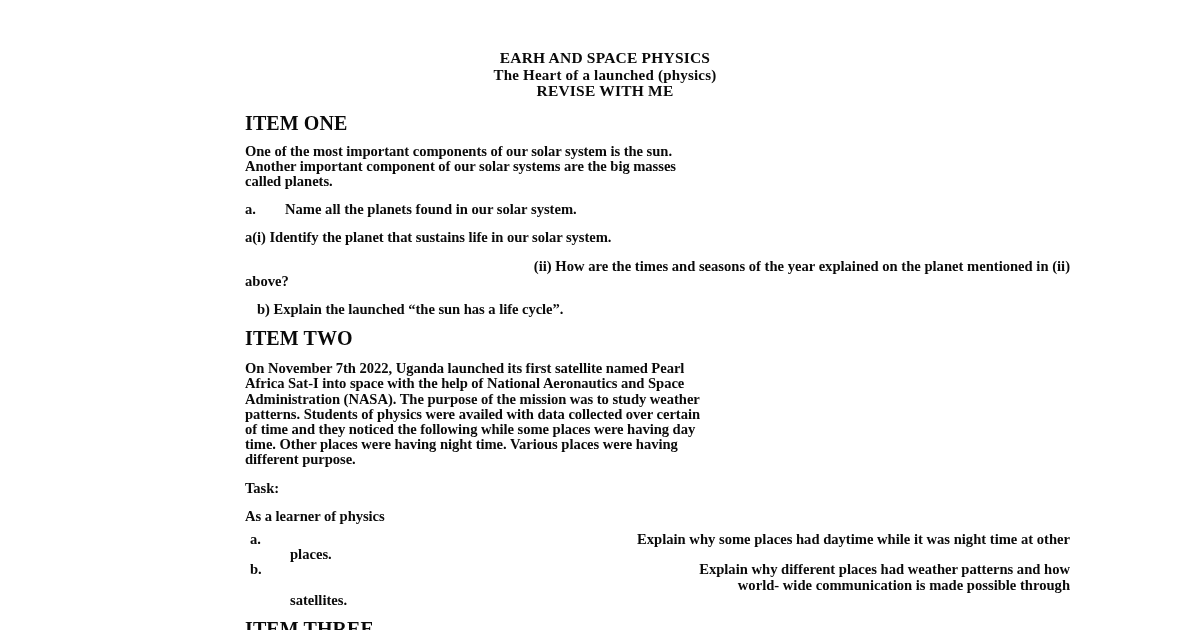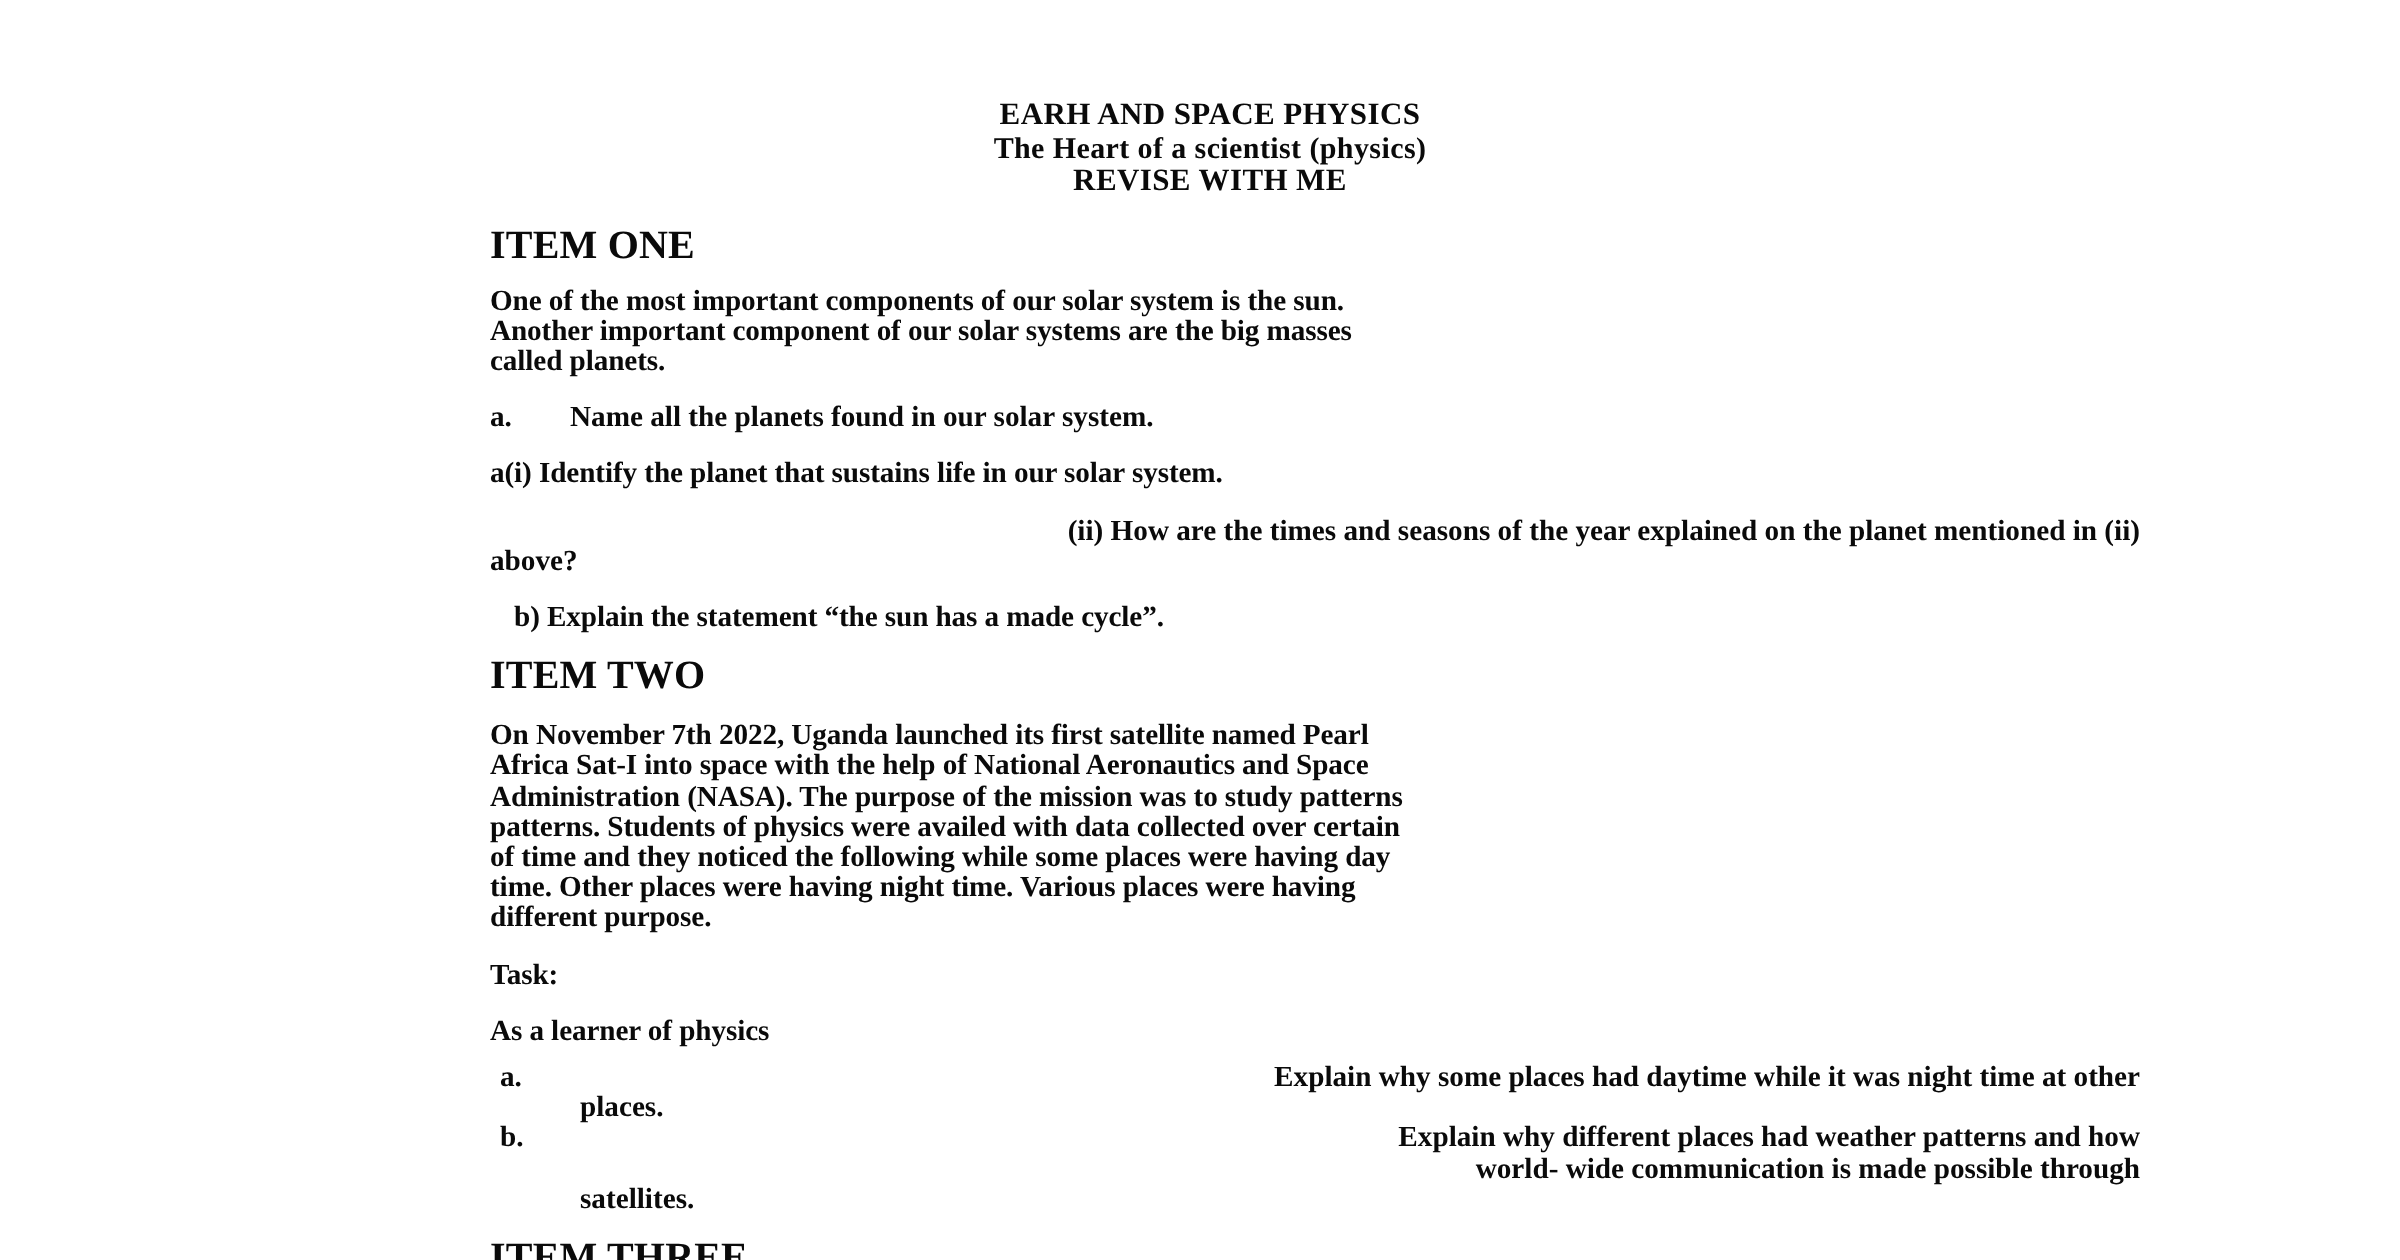--- a/index.html
+++ b/index.html
@@ -102,21 +102,21 @@
   .nowrapline { white-space: nowrap; text-align: right; }
 </style>
 </head>
 <body>
 
 <div class="page">
   <div class="doc-body">
 
     <div class="heading-block">
       <div class="title-line">EARH AND SPACE PHYSICS</div>
-      <div class="title-line sub">The Heart of a scientist (physics)</div>
+      <div class="title-line sub">The Heart of a launched (physics)</div>
       <div class="title-line">REVISE WITH ME</div>
     </div>
 
     <div class="gap-lg"></div>
 
     <div class="item-heading">ITEM ONE</div>
 
     <div class="gap-md"></div>
 
     <div class="para">
@@ -138,32 +138,32 @@
 
     <div class="gap-md"></div>
 
     <div class="hang">
       <span class="cont nowrapline">(ii) How are the times and seasons of the year explained on the planet mentioned in (ii)</span>
       <span class="cont">above?</span>
     </div>
 
     <div class="gap-md"></div>
 
-    <div class="para indent-b">b) Explain the statement “the sun has a made cycle”.</div>
+    <div class="para indent-b">b) Explain the launched “the sun has a life cycle”.</div>
 
     <div class="gap-md"></div>
 
     <div class="item-heading">ITEM TWO</div>
 
     <div class="gap-lg"></div>
 
     <div class="para">
       <span class="nowrapline">On November 7th 2022, Uganda launched its first satellite named Pearl</span><br>
       <span class="nowrapline">Africa Sat-I into space with the help of National Aeronautics and Space</span><br>
-      <span class="nowrapline">Administration (NASA). The purpose of the mission was to study patterns</span><br>
+      <span class="nowrapline">Administration (NASA). The purpose of the mission was to study weather</span><br>
       <span class="nowrapline">patterns. Students of physics were availed with data collected over certain</span><br>
       <span class="nowrapline">of time and they noticed the following while some places were having day</span><br>
       <span class="nowrapline">time. Other places were having night time. Various places were having</span><br>
       <span class="nowrapline">different purpose.</span>
     </div>
 
     <div class="gap-md"></div>
 
     <div class="para">Task:</div>
 

